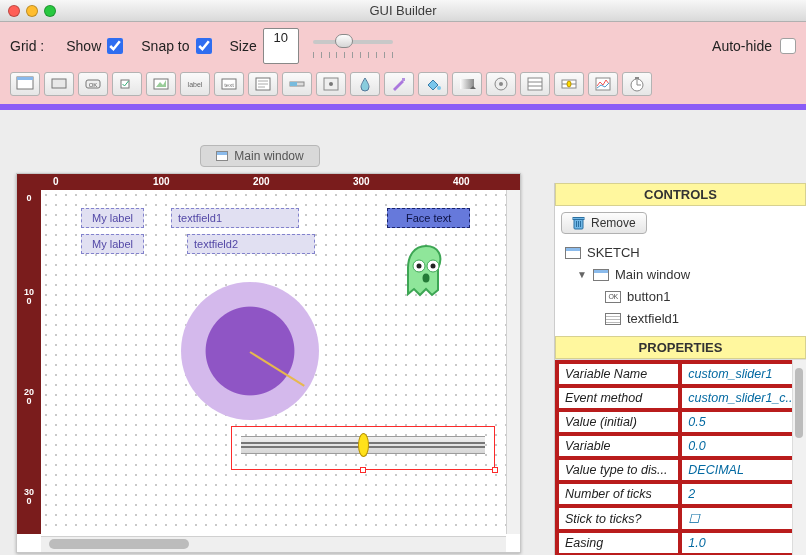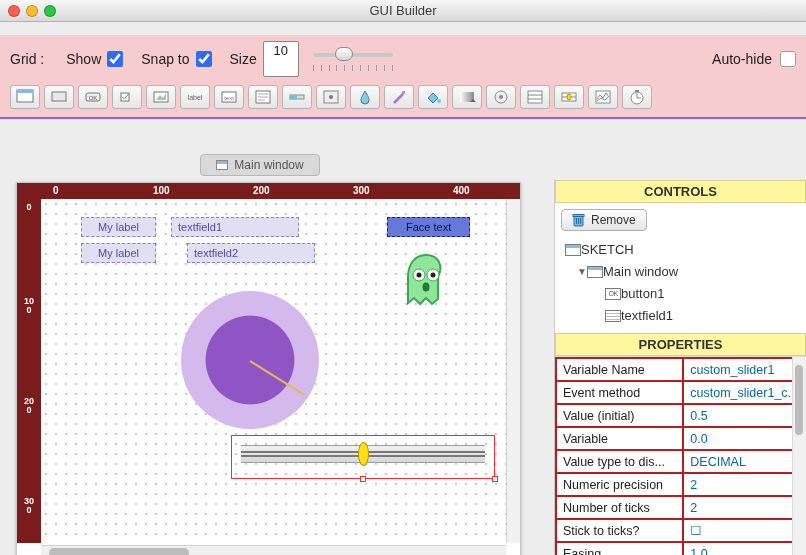--- a/index.html
+++ b/index.html
@@ -11,23 +11,22 @@
     position: relative; font-size: 13px;
   }
   .traffic { display: flex; gap: 6px; margin-left: 8px; }
   .traffic span { width: 12px; height: 12px; border-radius: 50%; display: inline-block; border: 1px solid rgba(0,0,0,0.25); }
   .traffic .r { background: #ff5f57; }
   .traffic .y { background: #ffbd2e; }
   .traffic .g { background: #28c840; }
   .titlebar .title { position: absolute; left: 0; right: 0; text-align: center; color: #3c3c3c; font-weight: 500; }
   
   .top-toolbar {
-    background: #f6cccf; border-bottom: 2px solid #8b5cf6;
+    background: #f6cccf; border-bottom: 6px solid #8b5cf6;
     padding: 6px 10px 8px 10px;
-    margin-top: 13px;
   }
   .grid-row { display: flex; align-items: center; font-size: 14px; color: #222; }
   .grid-row .lbl { margin-right: 4px; }
   .grid-row .opt { margin-left: 18px; display: inline-flex; align-items: center; gap: 6px; }
   .grid-row input[type=checkbox] { width: 16px; height: 16px; accent-color: #2f6df0; }
   .size-box {
     width: 36px; height: 36px; background: #fff; border: 1px solid #888; border-radius: 2px;
     text-align: center; font-size: 13px; line-height: 18px;
   }
   .slider-mini {
@@ -72,21 +71,21 @@
     position: absolute; top: 16px; bottom: 18px; left: 24px; right: 14px;
     background-color: #fff;
     background-image: radial-gradient(circle, #c9c9c9 0.8px, transparent 0.8px);
     background-size: 10px 10px;
   }
   .scroll-h { position: absolute; bottom: 0; left: 24px; right: 14px; height: 16px; background: #efefef; border-top: 1px solid #d0d0d0; }
   .scroll-h .thumb { position: absolute; top: 2px; left: 8px; width: 140px; height: 10px; background: #bcbcbc; border-radius: 5px; }
   .scroll-v { position: absolute; top: 16px; bottom: 18px; right: 0; width: 14px; background: #f1f1f1; border-left: 1px solid #d0d0d0; }
   
   .wdgt { position: absolute; font-size: 11px; }
-  .label { background: #e1e0f2; border: 1px dashed #8282cc; color: #5348a6; text-align: center; padding: 3px 16px; }
+  .label { background: #e1e0f2; border: 1px dashed #8282cc; color: #5348a6; text-align: center; padding: 3px 10px; }
   .textfield { background: #e1e0f2; border: 1px dashed #8282cc; color: #5348a6; padding: 3px 6px; width: 128px; }
   .btnlike { background: #6679db; border: 1px dashed #18236d; color: #0d1244; text-align: center; padding: 3px 18px; }
   .knob-big { width: 138px; height: 138px; border-radius: 50%; background: radial-gradient(circle at center, #8f55c5 0 45%, #d4b9ec 46% 100%); position: absolute; }
   .knob-big .needle { position: absolute; left: 50%; top: 50%; width: 64px; height: 2px; background: #e7b84d; transform-origin: left center; transform: rotate(32deg); }
   .ghost { position: absolute; width: 46px; height: 56px; }
   .selbox { position: absolute; border: 1px solid #fc2a2a; }
   .selbox .h { position: absolute; width: 6px; height: 6px; border: 1px solid #fc2a2a; background: #fff; }
   .slider-cv { position: absolute; height: 36px; }
   .slider-cv .tk { position: absolute; top: 0; left: 0; right: 0; height: 18px; border-top: 1px solid #9c9c9c; border-bottom: 1px solid #9c9c9c; background: linear-gradient(#f0f0f0,#d7d7d7);} 
   .slider-cv .tk::before, .slider-cv .tk::after { content:""; position:absolute; left:0; right:0; height:2px; background:#777;}
@@ -99,32 +98,32 @@
     padding: 3px 0; border: 1px solid #d7d190; color: #333;
   }
   .remove-row { padding: 6px; display: flex; }
   .btn {
     display: inline-flex; align-items: center; gap: 6px; font-size: 12px;
     background: linear-gradient(#fdfdfd,#e6e6e6); border: 1px solid #b1b1b1;
     border-radius: 4px; padding: 3px 10px; color: #333;
   }
   .trash { width: 13px; height: 14px; }
   .tree { font-size: 13px; color: #333; padding: 2px 6px 6px 6px; line-height: 22px; }
-  .tree .row { display: flex; align-items: center; padding-left: 4px; }
+  .tree .row { display: flex; align-items: center; gap: 6px; padding-left: 4px; }
   .tree .row.depth1 { padding-left: 16px; }
   .tree .row.depth2 { padding-left: 44px; }
   .tree .disclosure { font-size: 10px; color: #666; width: 10px; display: inline-block; }
   .miniicon { width: 16px; height: 12px; border: 1px solid #7a7a7a; position: relative; background: #fff; }
   .miniicon.win::before { content: ""; position: absolute; top: 0; left: 0; right: 0; height: 3px; background: #8bbbec; }
   .miniicon.ok { display:flex; align-items:center; justify-content:center; font-size:7px; letter-spacing:-0.5px; color:#555;}
   .miniicon.txt { background: repeating-linear-gradient(#fff,#fff 2px,#bbb 2px,#bbb 3px); }
   
   .properties-scroll { flex: 1; overflow: hidden; border-top: 1px solid #ddd; position: relative; }
   .prop-table { width: 100%; font-size: 12.5px; border-collapse: collapse; }
-  .prop-table td { border: 2px solid #b91c1c; padding: 3px 6px; height: 23px; }
+  .prop-table td { border: 4px solid #b91c1c; padding: 3px 6px; height: 23px; font-style: italic; }
   .prop-table td:first-child { width: 52%; color: #222; }
   .prop-table td:last-child { color: #0369a1; }
   .sb-v { position: absolute; top: 0; right: 0; bottom: 0; width: 14px; background: #f1f1f1; border-left: 1px solid #dcdcdc; }
   .sb-v .thumb { position: absolute; top: 8px; left: 2px; width: 8px; height: 70px; background: #bcbcbc; border-radius: 4px; }
 </style>
 </head>
 <body>
 
 <div class="titlebar">
   <div class="traffic">
@@ -425,24 +424,20 @@
             </tr>
             <tr>
               <td>Variable</td>
               <td>0.0</td>
             </tr>
             <tr>
               <td>Value type to dis...</td>
               <td>DECIMAL</td>
             </tr>
             <tr>
-              <td>Numeric precision</td>
-              <td>2</td>
-            </tr>
-            <tr>
               <td>Number of ticks</td>
               <td>2</td>
             </tr>
             <tr>
               <td>Stick to ticks?</td>
               <td>☐</td>
             </tr>
             <tr>
               <td>Easing</td>
               <td>1.0</td>

